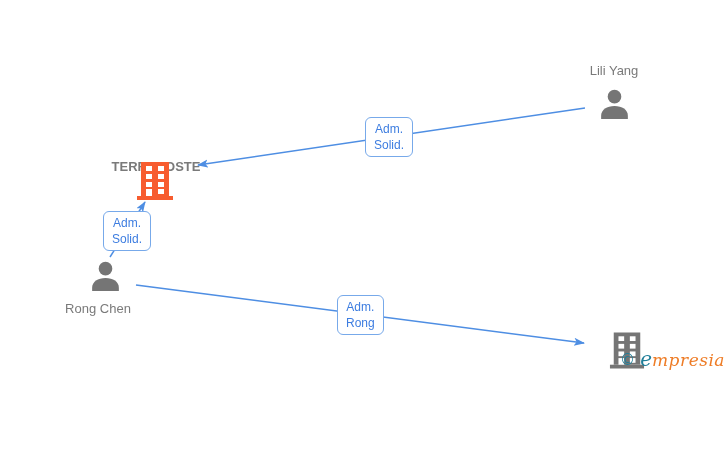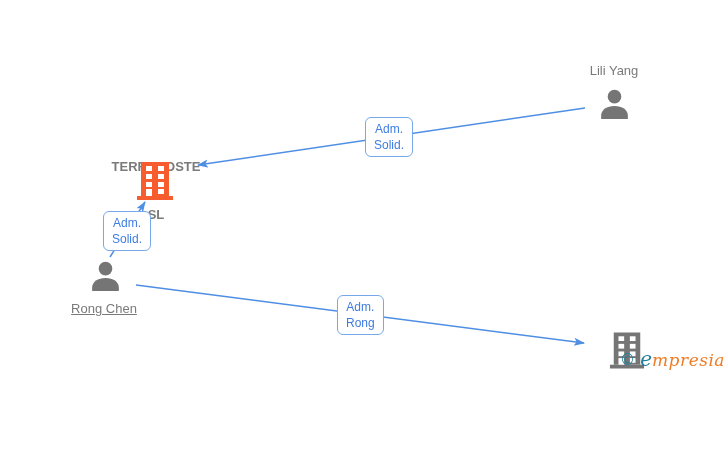--- a/index.html
+++ b/index.html
@@ -26,21 +26,21 @@
     line-height:16px;text-align:left;}
   .edge-label .lbl-line{display:block;text-align:center;}
   .edge-label-a{left:365px;top:117px;}
   .edge-label-b{left:103px;top:211px;}
   .edge-label-c{left:337px;top:295px;}
   .pos-lili-label{left:564px;top:63px;width:100px;}
   .pos-lili-icon{left:598px;top:89px;}
   .pos-terre-label{left:101px;top:127px;width:110px;}
   .pos-terre-icon{left:136px;top:162px;}
   .pos-rong-icon{left:89px;top:261px;}
-  .pos-rong-label{left:54px;top:301px;width:100px;text-decoration:underline;}
+  .pos-rong-label{left:48px;top:301px;width:100px;}
   .pos-krazy-icon{left:609px;top:332px;}
   .pos-krazy-label{left:570px;top:374px;width:114px;}
   #arrow-head{fill:var(--edge-blue);}
   .footer-logo{position:absolute;right:3px;bottom:1px;white-space:nowrap;
     font-family:"DejaVu Serif", serif;font-style:italic;}
   .copy-sym{color:var(--logo-teal);font-size:15px;font-style:normal;
     font-family:"DejaVu Sans", sans-serif;vertical-align:1px;}
   .brand-initial{color:var(--logo-teal);font-size:20px;}
   .brand-rest{color:var(--logo-orange);font-size:17px;letter-spacing:0.5px;}
 </style>
@@ -66,21 +66,20 @@
       <svg width="33" height="30" viewBox="0 0 24 22" class="person-icon">
         <circle cx="12" cy="5.6" r="5"></circle>
         <path d="M2.2,22 L2.2,19.6 C2.2,15 6.4,12.4 12,12.4 C17.6,12.4 21.8,15 21.8,19.6 L21.8,22 Z"></path>
       </svg>
     </div>
   </div>
 
   <div class="node">
     <div class="node-label bold pos-terre-label">
       <span class="lbl-line">TERREHOSTE</span>
-      <span class="lbl-line">SL</span>
     </div>
     <div class="icon-wrap pos-terre-icon">
       <svg width="38" height="38" viewBox="0 0 38 38" class="building-main">
         <rect x="1" y="34" width="36" height="4"></rect>
         <rect x="5" y="0" width="28" height="34"></rect>
         <g fill="#ffffff">
           <rect x="10" y="4" width="6" height="5"></rect>
           <rect x="10" y="12" width="6" height="5"></rect>
           <rect x="10" y="20" width="6" height="5"></rect>
           <rect x="10" y="27" width="6" height="7"></rect>

